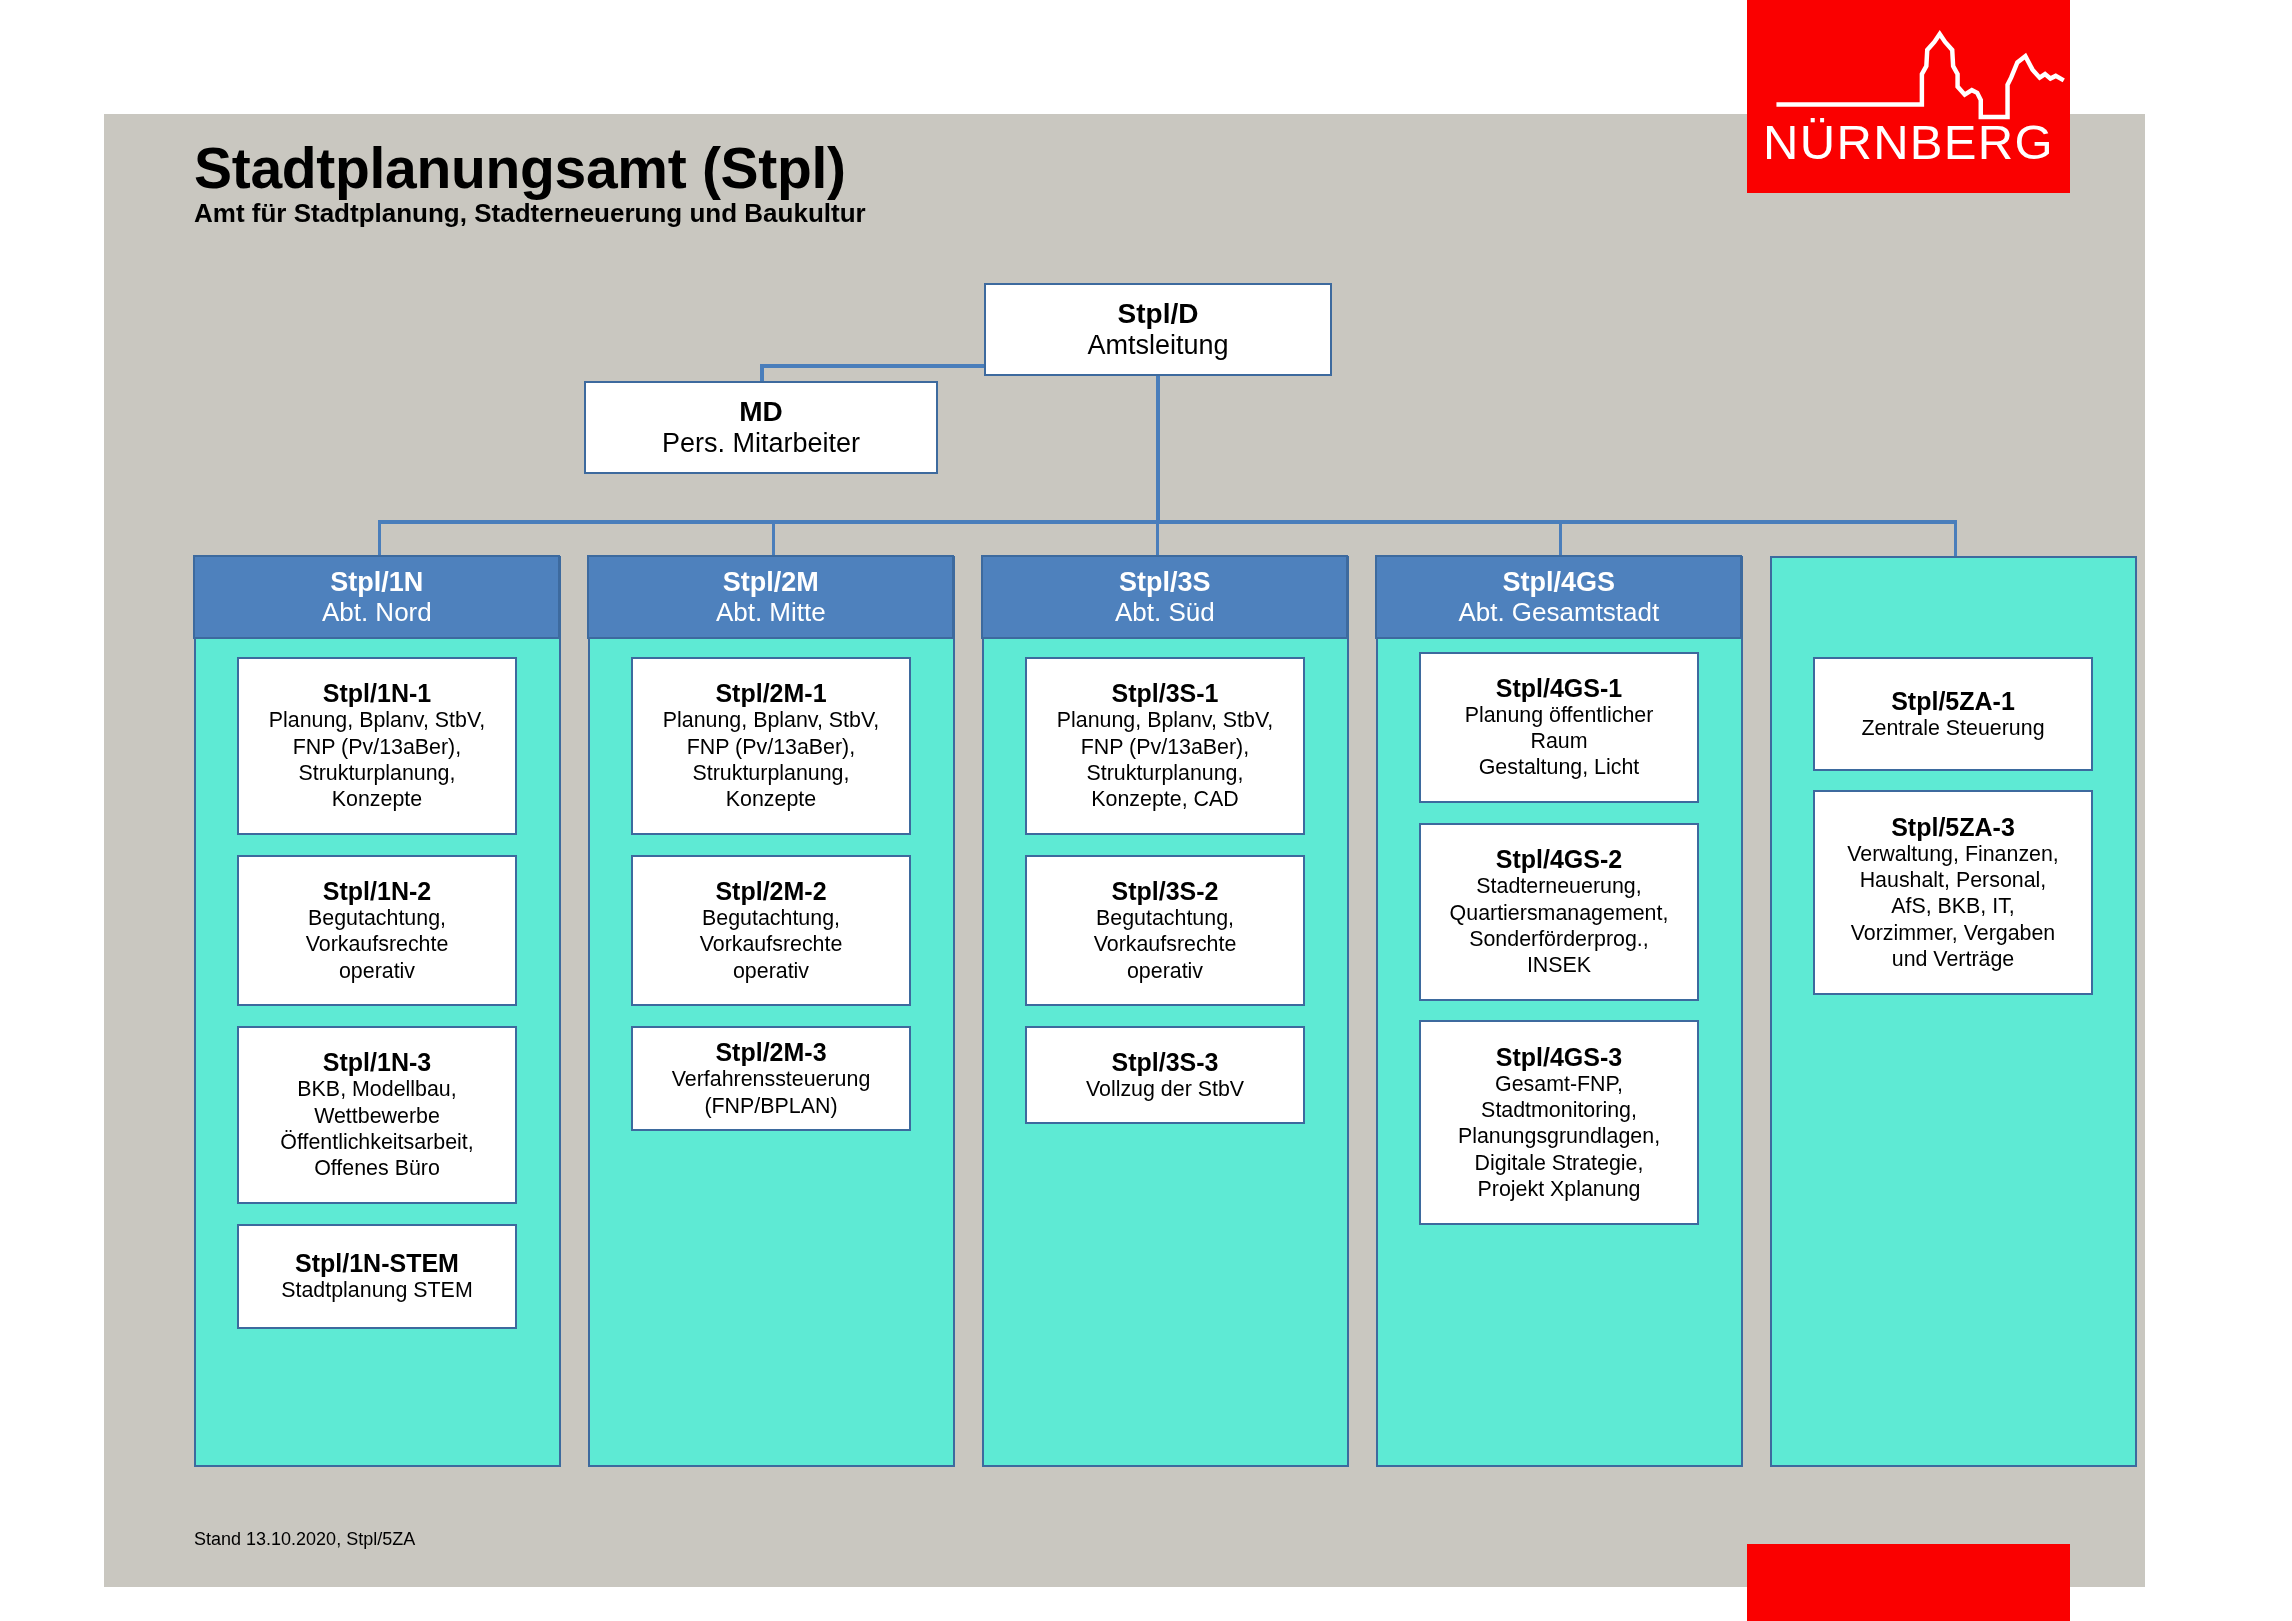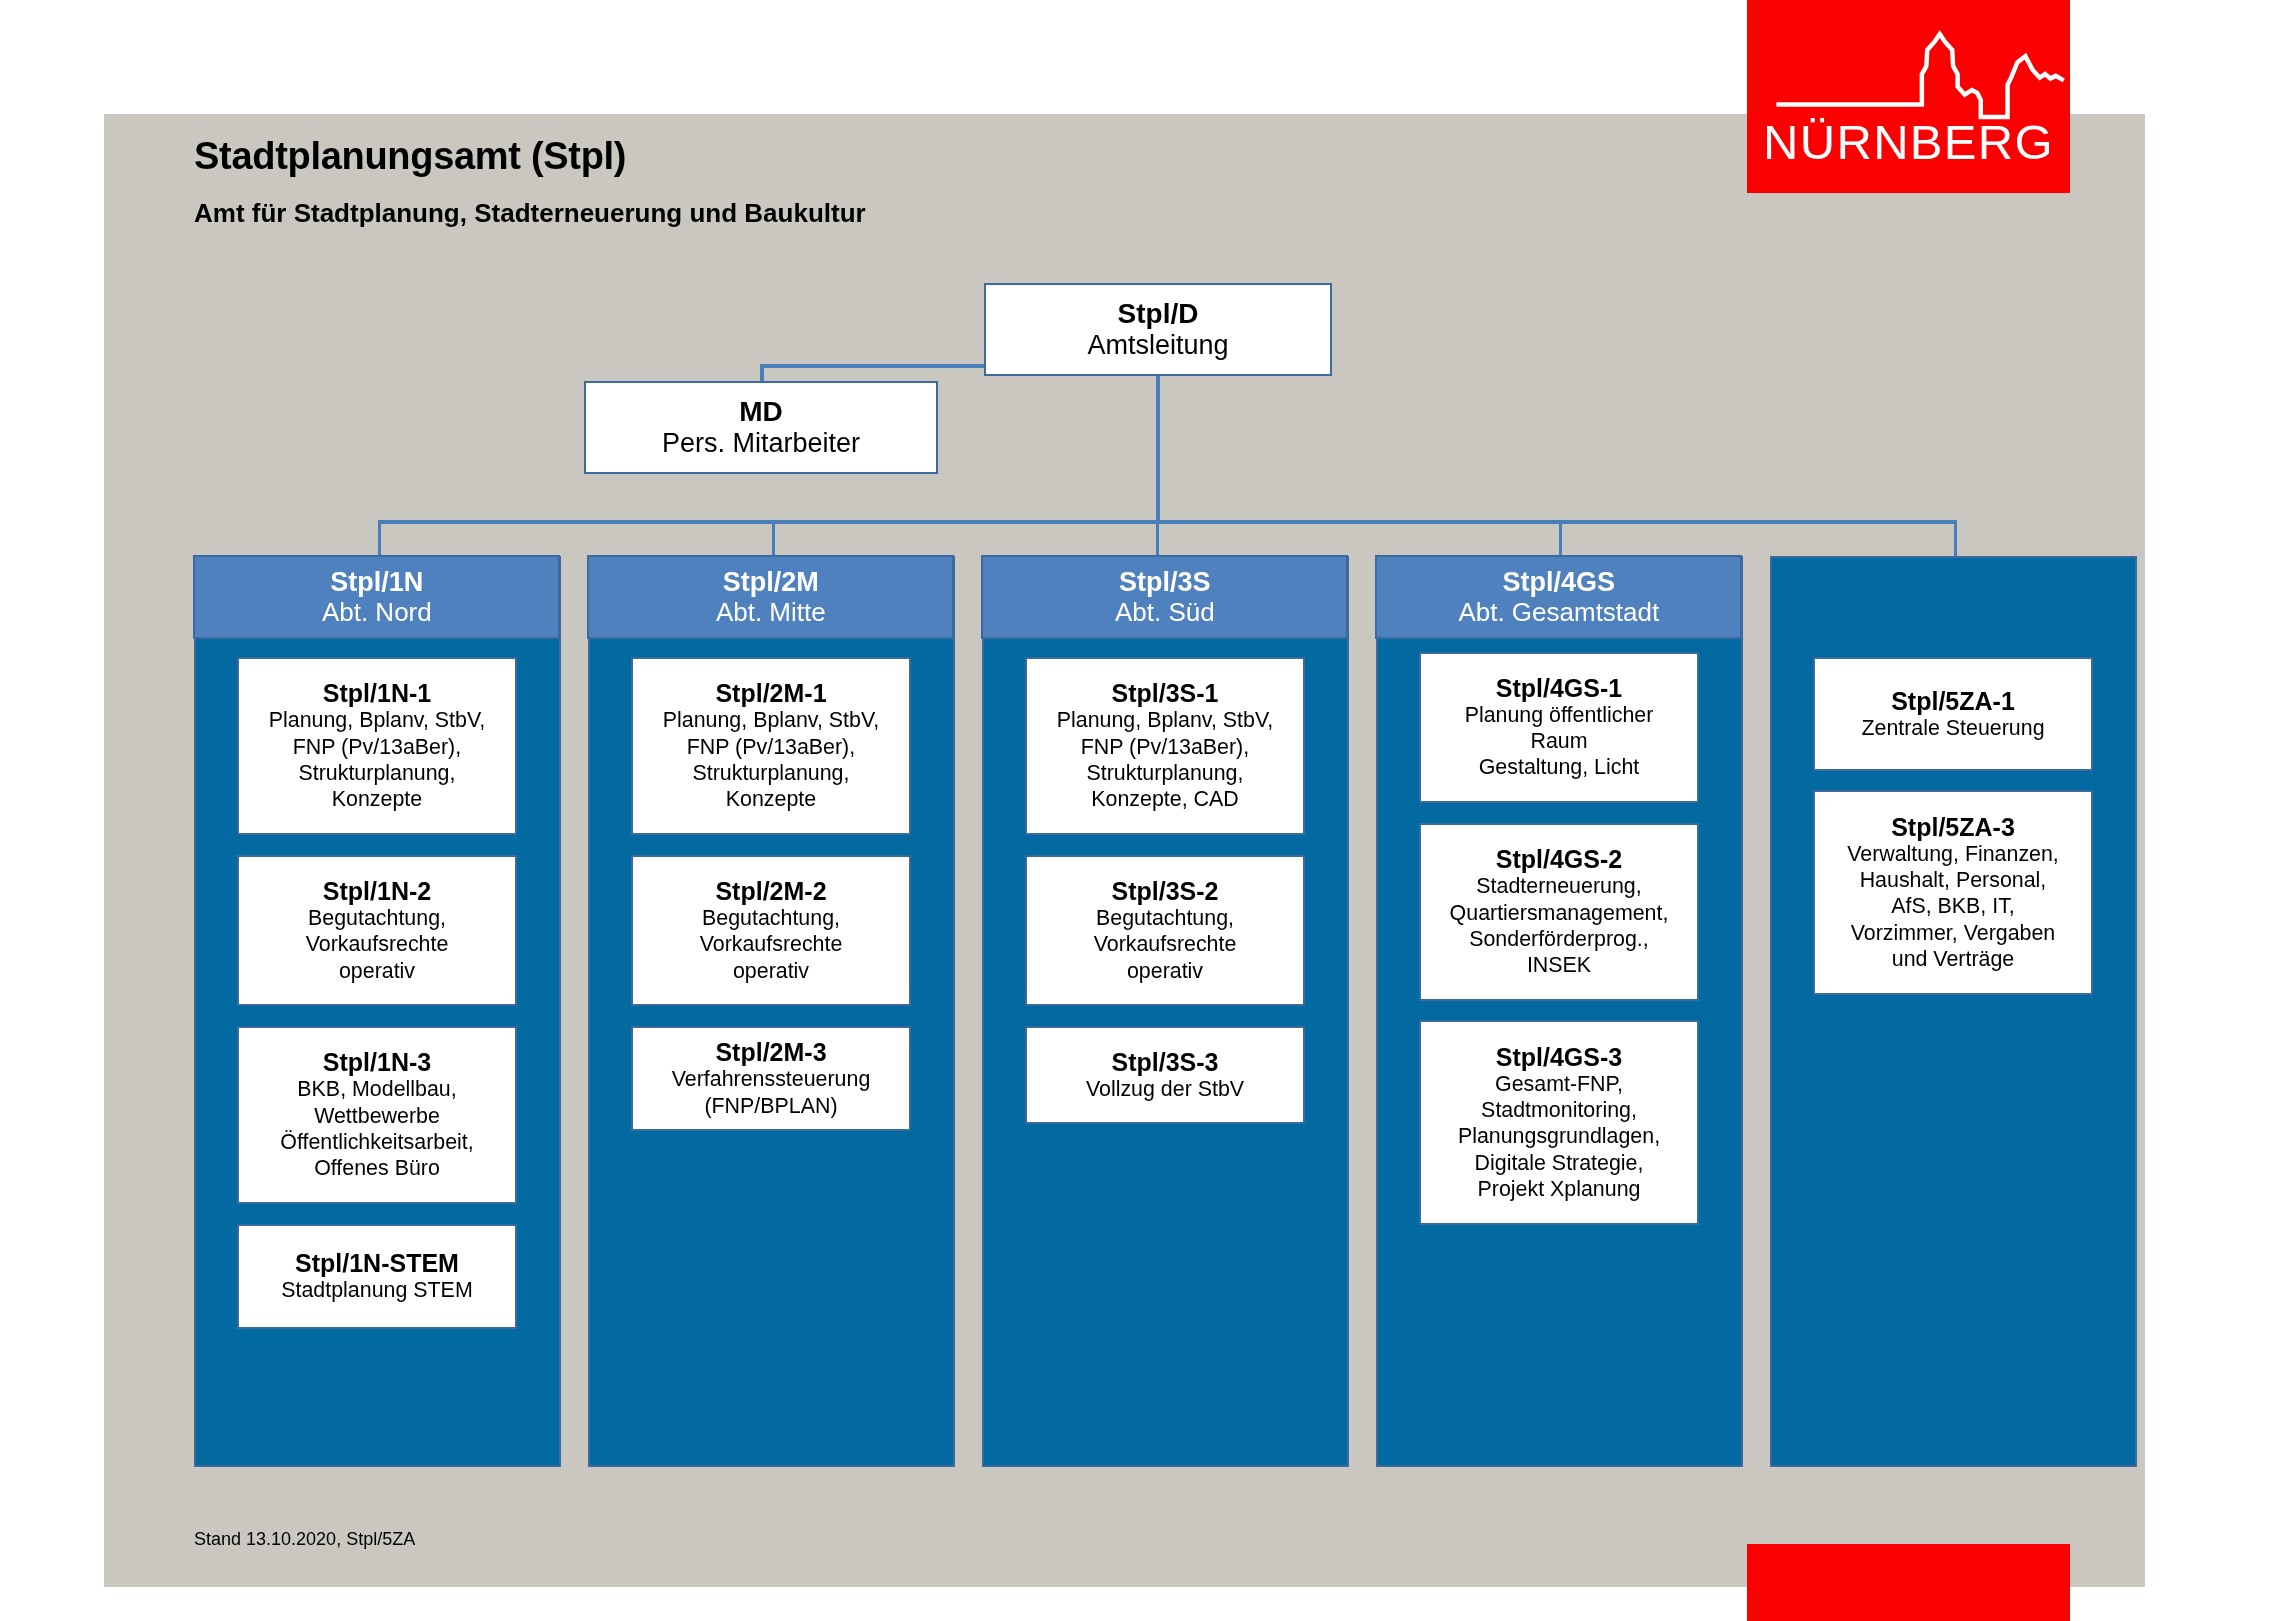--- a/index.html
+++ b/index.html
@@ -34,21 +34,21 @@
   }
   .logo-bottom{
     position:absolute; left:1747px; top:1544px;
     width:323px; height:78px;
     background:#fa0000;
   }
 
   
   .page-title{
     position:absolute; left:194px; top:135px;
-    font-size:38px; font-weight:bold; color:#000000;
+    font-size:57px; font-weight:bold; color:#000000;
     letter-spacing:-0.3px; white-space:nowrap;
   }
   .page-subtitle{
     position:absolute; left:194px; top:198px;
     font-size:26px; font-weight:bold; color:#000000;
     white-space:nowrap;
   }
   .footnote{
     position:absolute; left:194px; top:1529px;
     font-size:18px; color:#000000; white-space:nowrap;
@@ -72,21 +72,21 @@
   #node-stpld{ left:984px; top:283px; width:348px; height:93px; }
   #node-md   { left:584px;  top:381px; width:354px; height:93px; }
 
   
   .line{ position:absolute; background:#4a7ebb; }
 
   
   .col{
     position:absolute;
     top:556px; width:367px; height:911px;
-    background:#0369a1;
+    background:#5eead4;
     border:2.7px solid #3d6a9e;
   }
   .col-head{
     position:absolute; left:-2.7px; top:-2.7px;
     width:367px; height:84px;
     background:#4e81bd;
     border:2.7px solid #3d6a9e;
     display:flex; flex-direction:column;
     align-items:center; justify-content:center;
     color:#ffffff; text-align:center;

